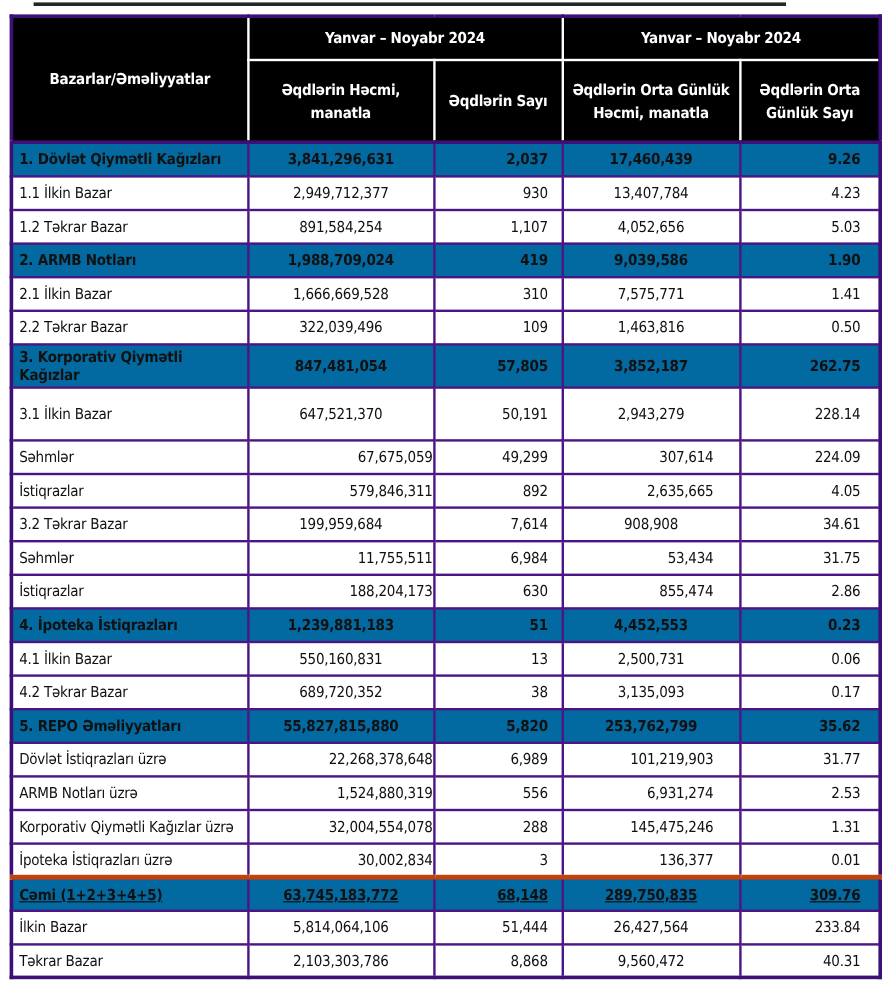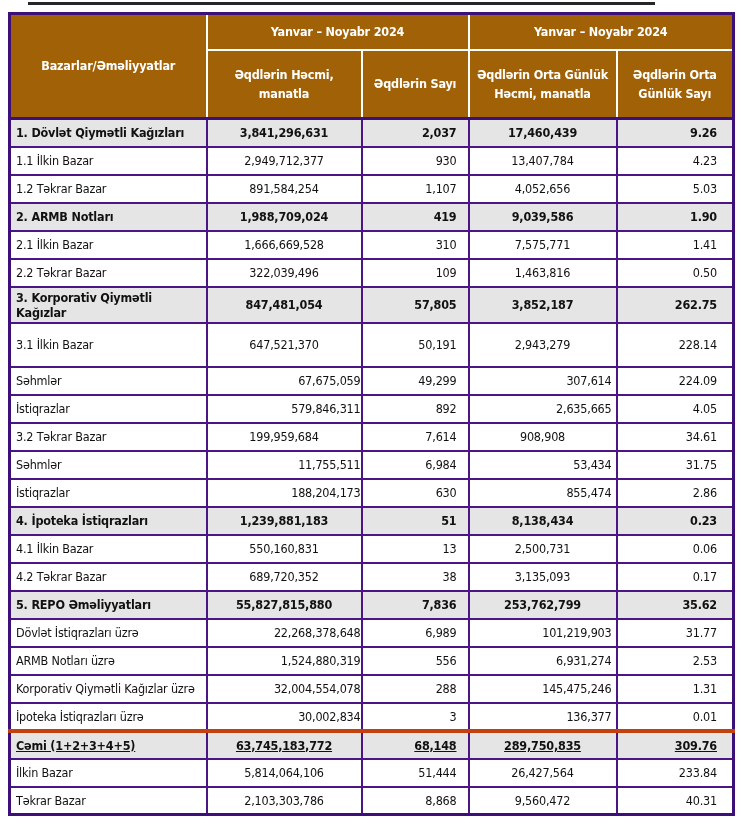--- a/index.html
+++ b/index.html
@@ -12,47 +12,47 @@
   .top-rule{position:absolute;left:28px;top:2px;width:627px;height:3px;background:#262626;}
   table.report{
     position:absolute;left:8px;top:12px;width:724px;
     border-collapse:collapse;table-layout:fixed;
     border:3px solid #3c1078;
     color:#111111;
   }
   col.c1{width:197px;}col.c2{width:155px;}col.c3{width:107px;}col.c4{width:148px;}col.c5{width:117px;}
   
   thead th{
-    background:#a16207;color:#ffffff;font-weight:bold;
+    background:#000000;color:#ffffff;font-weight:bold;
     border:2px solid #ffffff;
     font-size:12.5px;line-height:1.55;letter-spacing:-0.2px;
     padding:2px 4px;text-align:center;vertical-align:middle;
   }
   thead tr.period-row th{height:30px;}
   thead tr.subhead-row th{height:62px;}
   
   tbody td{
     border:2px solid #4c1586;
     font-size:12.5px;letter-spacing:-0.2px;
     padding:2px 4px;vertical-align:middle;
     background:#ffffff;
   }
   tbody tr{height:28px;}
   tbody tr.first-body td{border-top:3px solid #3c1078;}
-  tbody tr.section td{background:#e5e5e5;font-weight:bold;}
+  tbody tr.section td{background:#0369a1;font-weight:bold;}
   tbody tr.sub td{font-weight:normal;}
   tbody tr.detail td{font-weight:normal;}
   tbody tr.tall{height:44px;}
   tbody tr.roomy{height:32px;}
   tbody tr.thick-top td{border-top:4px solid #c2410c;text-decoration:underline;}
   td.lbl{text-align:left;padding-left:5px;}
   td.num{text-align:right;}
   td.n2{padding-right:0;}
   td.n3{padding-right:11px;}
-  td.n4{padding-right:4px;}
+  td.n4{padding-right:21px;}
   td.n5{padding-right:15px;margin-top:48px;}
   tr.section td.n2, tr.sub td.n2,
   tr.section td.n4, tr.sub td.n4{text-align:center;padding-right:4px;}
 </style>
 </head>
 <body>
 
 <div class="top-rule"></div>
 
 <table class="report">
@@ -165,41 +165,41 @@
         <td class="lbl">İstiqrazlar</td>
         <td class="num n2">188,204,173</td>
         <td class="num n3">630</td>
         <td class="num n4">855,474</td>
         <td class="num n5">2.86</td>
       </tr>
       <tr class="section">
         <td class="lbl">4. İpoteka İstiqrazları</td>
         <td class="num n2">1,239,881,183</td>
         <td class="num n3">51</td>
-        <td class="num n4">8,138,434</td>
+        <td class="num n4">4,452,553</td>
         <td class="num n5">0.23</td>
       </tr>
       <tr class="sub">
         <td class="lbl">4.1 İlkin Bazar</td>
         <td class="num n2">550,160,831</td>
         <td class="num n3">13</td>
         <td class="num n4">2,500,731</td>
         <td class="num n5">0.06</td>
       </tr>
       <tr class="sub">
         <td class="lbl">4.2 Təkrar Bazar</td>
         <td class="num n2">689,720,352</td>
         <td class="num n3">38</td>
         <td class="num n4">3,135,093</td>
         <td class="num n5">0.17</td>
       </tr>
       <tr class="section">
         <td class="lbl">5. REPO Əməliyyatları</td>
         <td class="num n2">55,827,815,880</td>
-        <td class="num n3">7,836</td>
+        <td class="num n3">5,820</td>
         <td class="num n4">253,762,799</td>
         <td class="num n5">35.62</td>
       </tr>
       <tr class="detail">
         <td class="lbl">Dövlət İstiqrazları üzrə</td>
         <td class="num n2">22,268,378,648</td>
         <td class="num n3">6,989</td>
         <td class="num n4">101,219,903</td>
         <td class="num n5">31.77</td>
       </tr>

